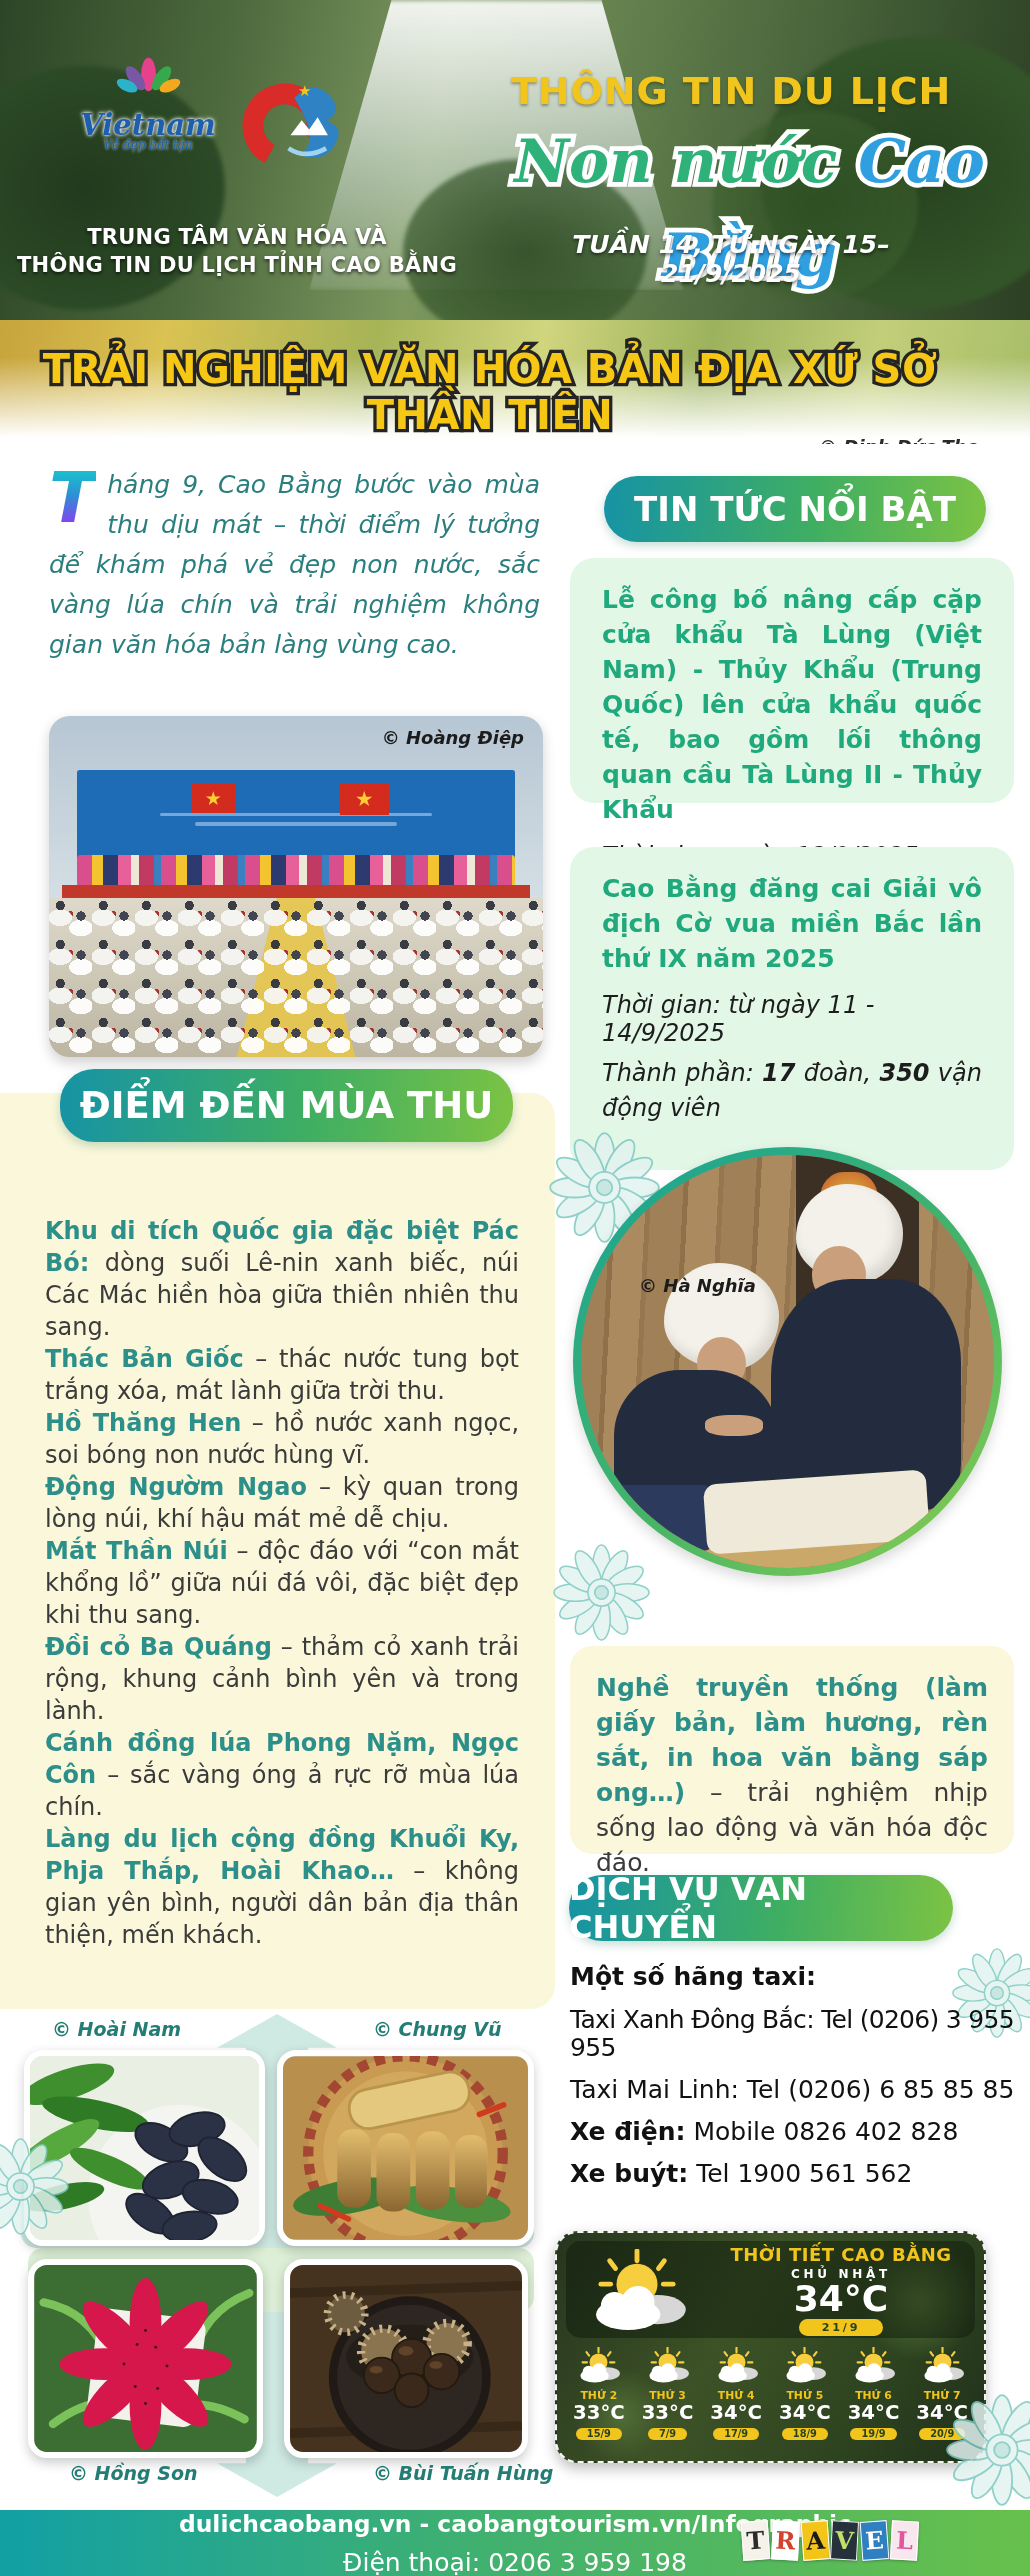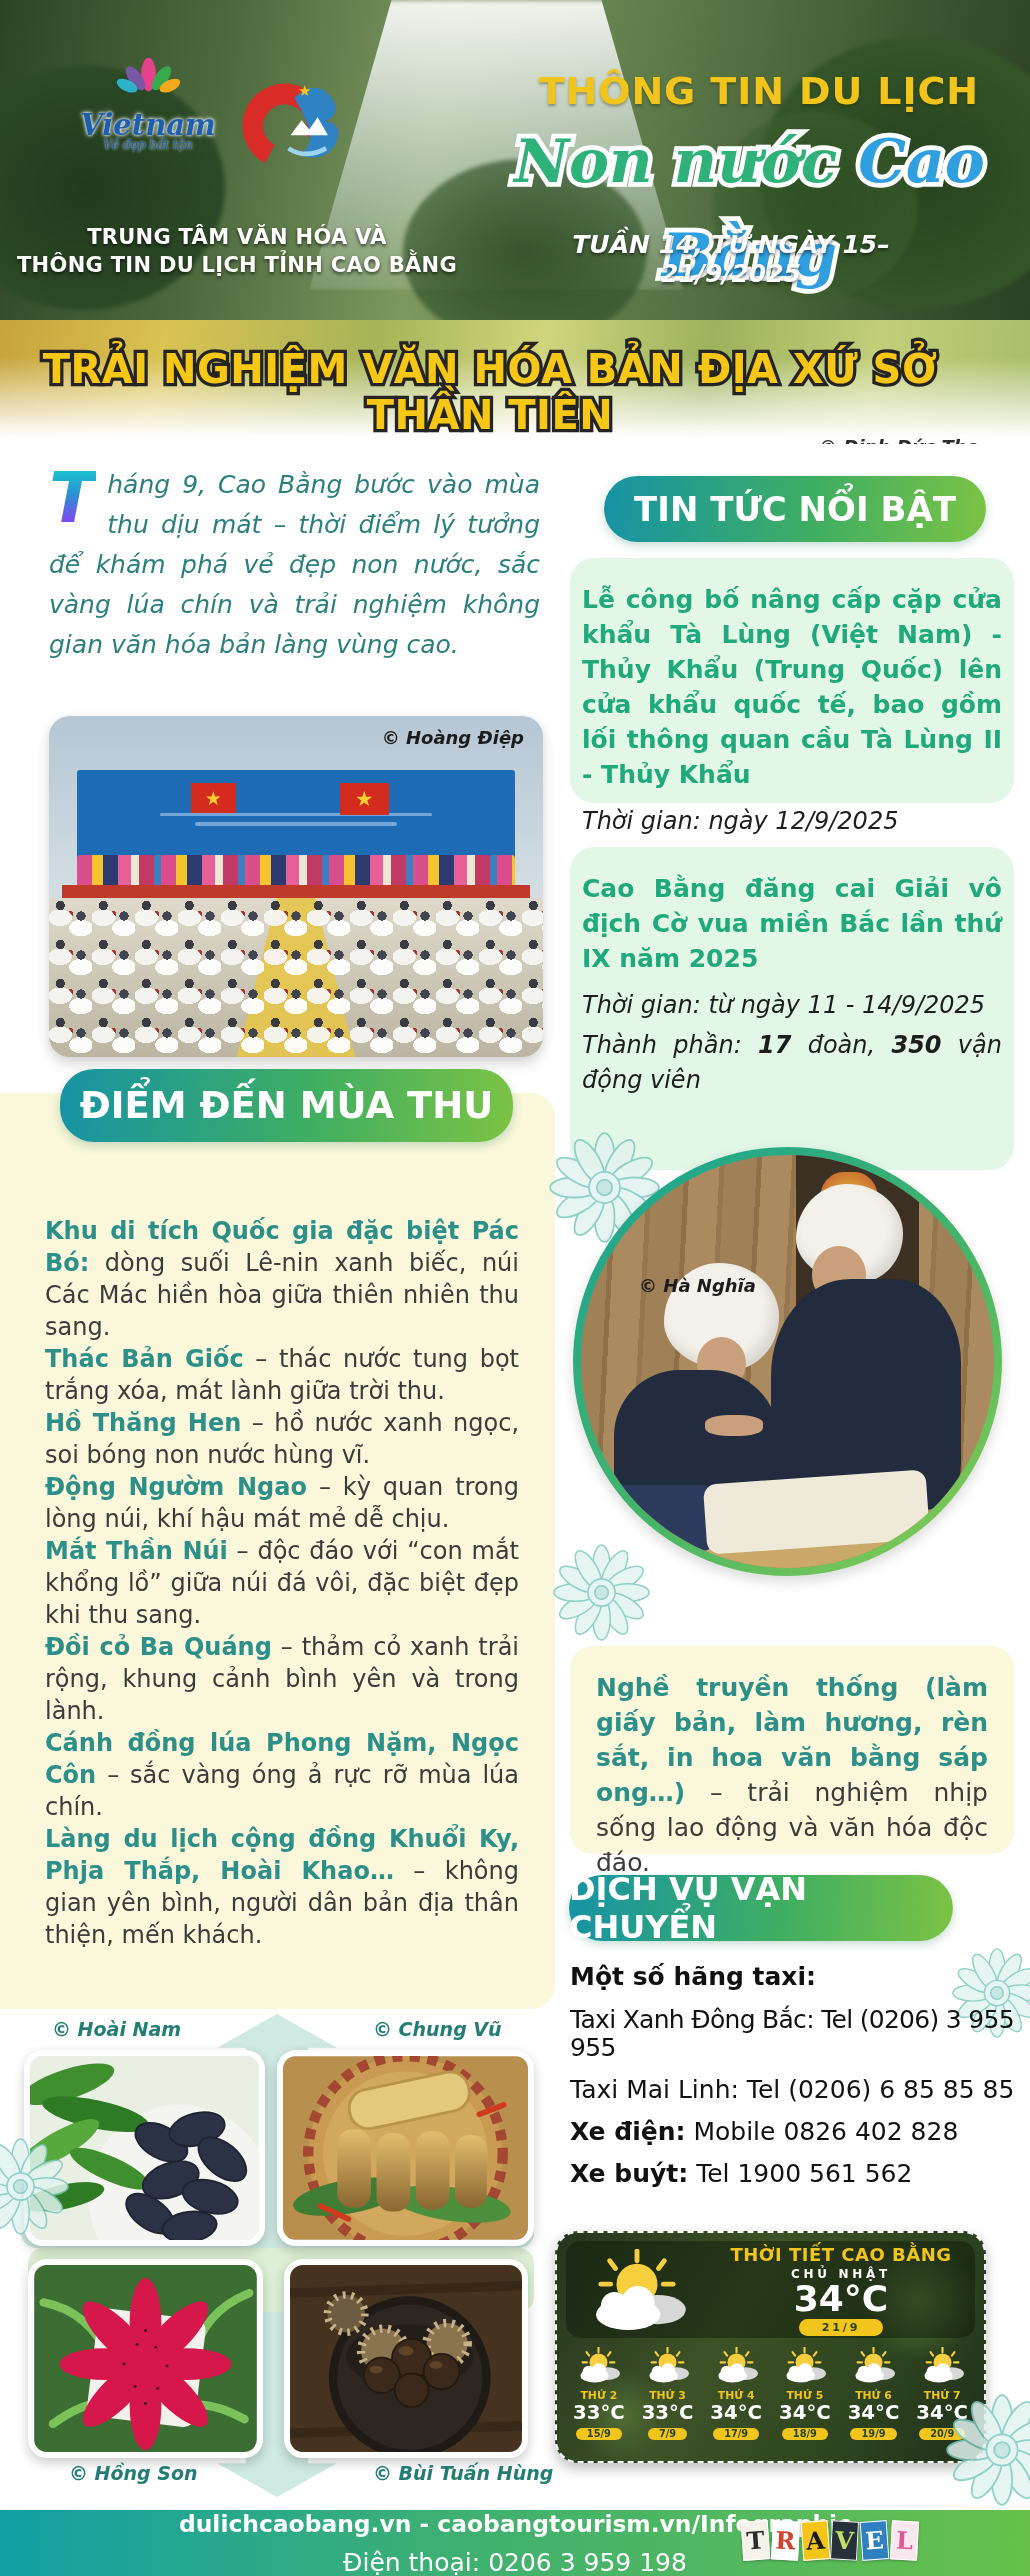--- a/index.html
+++ b/index.html
@@ -26,21 +26,21 @@
 
   
   .logo-vn{left:73px;top:54px;width:150px;text-align:center;}
   .logo-vn .vn-name{font-family:"DejaVu Serif",serif;font-style:italic;font-weight:bold;
      font-size:29px;color:#1d5fae;text-shadow:0 0 2.8px #fff,0 0 5.6px #fff;line-height:26px;}
   .logo-vn .vn-tag{font-family:"DejaVu Serif",serif;font-style:italic;font-size:12px;color:#1d5fae;
      text-shadow:0 0 2.8px #fff;}
   .org-title{left:17px;top:223px;width:440px;text-align:center;color:#fff;font-weight:800;
      font-size:21px;line-height:28px;text-shadow:0 1.9px 3.7px rgba(0,0,0,.65);letter-spacing:0.3px;}
 
-  .title-small{left:511px;top:69px;width:468px;text-align:right;font-weight:800;font-size:38px;
+  .title-small{left:511px;top:69px;width:468px;text-align:left;font-weight:800;font-size:38px;
      color:#f2c51d;letter-spacing:0.9px;text-shadow:0 1.9px 2.8px rgba(40,40,0,.4);}
   .script-wrap{left:473px;top:114px;width:553px;height:103px;text-align:center;
      font-family:"DejaVu Serif",serif;font-style:italic;font-weight:bold;font-size:60px;line-height:94px;}
   .script-back{position:absolute;inset:0;-webkit-text-stroke:9.4px #ffffff;color:#fff;}
   .script-front{position:absolute;inset:0;}
   .sc-green{color:#2fb27a;} .sc-blue{color:#2f9fe0;}
   .week-line{left:511px;top:230px;width:440px;text-align:center;color:#fff;font-weight:800;
      font-style:italic;font-size:25px;text-shadow:0 1.9px 3.7px rgba(0,0,0,.55);}
 
   .banner-title-wrap{left:0;top:26px;width:932px;height:56px;text-align:center;
@@ -105,21 +105,21 @@
   .sv-band1{position:absolute;left:20.6px;top:161px;width:513px;height:73px;background:#cfe9e3;border-radius:15px;}
   .sv-band2{position:absolute;left:28px;top:234px;width:506px;height:64px;background:#ddefd6;border-radius:15px;}
   .sv-photo{position:absolute;border-radius:19px;overflow:hidden;border:6.6px solid #fff;
      box-shadow:0 4.7px 11.2px rgba(0,0,0,.2);background:#ddd;}
   .sv-credit{position:absolute;font-weight:600;font-style:italic;font-size:19px;color:#237d74;}
   .pill-sv{top:199px;left:165px;width:225px;height:69px;font-size:37px;}
 
   
   .pill-news{left:604px;top:476px;width:382px;height:66px;font-size:34px;}
   .news-box{position:absolute;left:570px;width:444px;background:#e3f7e6;border-radius:24px;
-     padding:24px 12px;box-sizing:border-box;}
+     padding:24px 32px;box-sizing:border-box;}
   .nb1{top:558px;height:245px;}
   .nb2{top:847px;height:323px;}
   .news-title{font-weight:800;color:#1fa97c;font-size:25px;line-height:35px;text-align:justify;}
   .news-time{font-style:italic;color:#1d1d1d;font-size:24px;margin-top:15px;}
   .news-part{font-style:italic;color:#1d1d1d;font-size:24px;line-height:35px;margin-top:9.4px;text-align:justify;}
   .news-part b{font-weight:800;font-style:italic;}
 
   .circle-wrap{left:573px;top:1147px;width:429px;height:429px;border-radius:50%;padding:8.4px;
      background:linear-gradient(140deg,#17a398,#45b467 55%,#8fce4f);box-sizing:border-box;
      box-shadow:0 5.6px 13px rgba(0,0,0,.15);}

